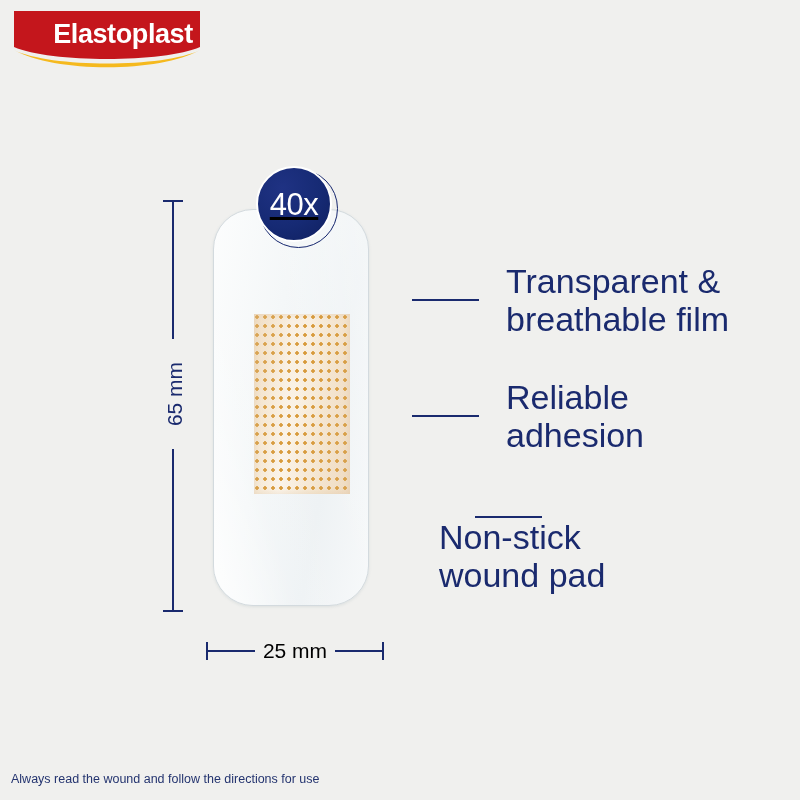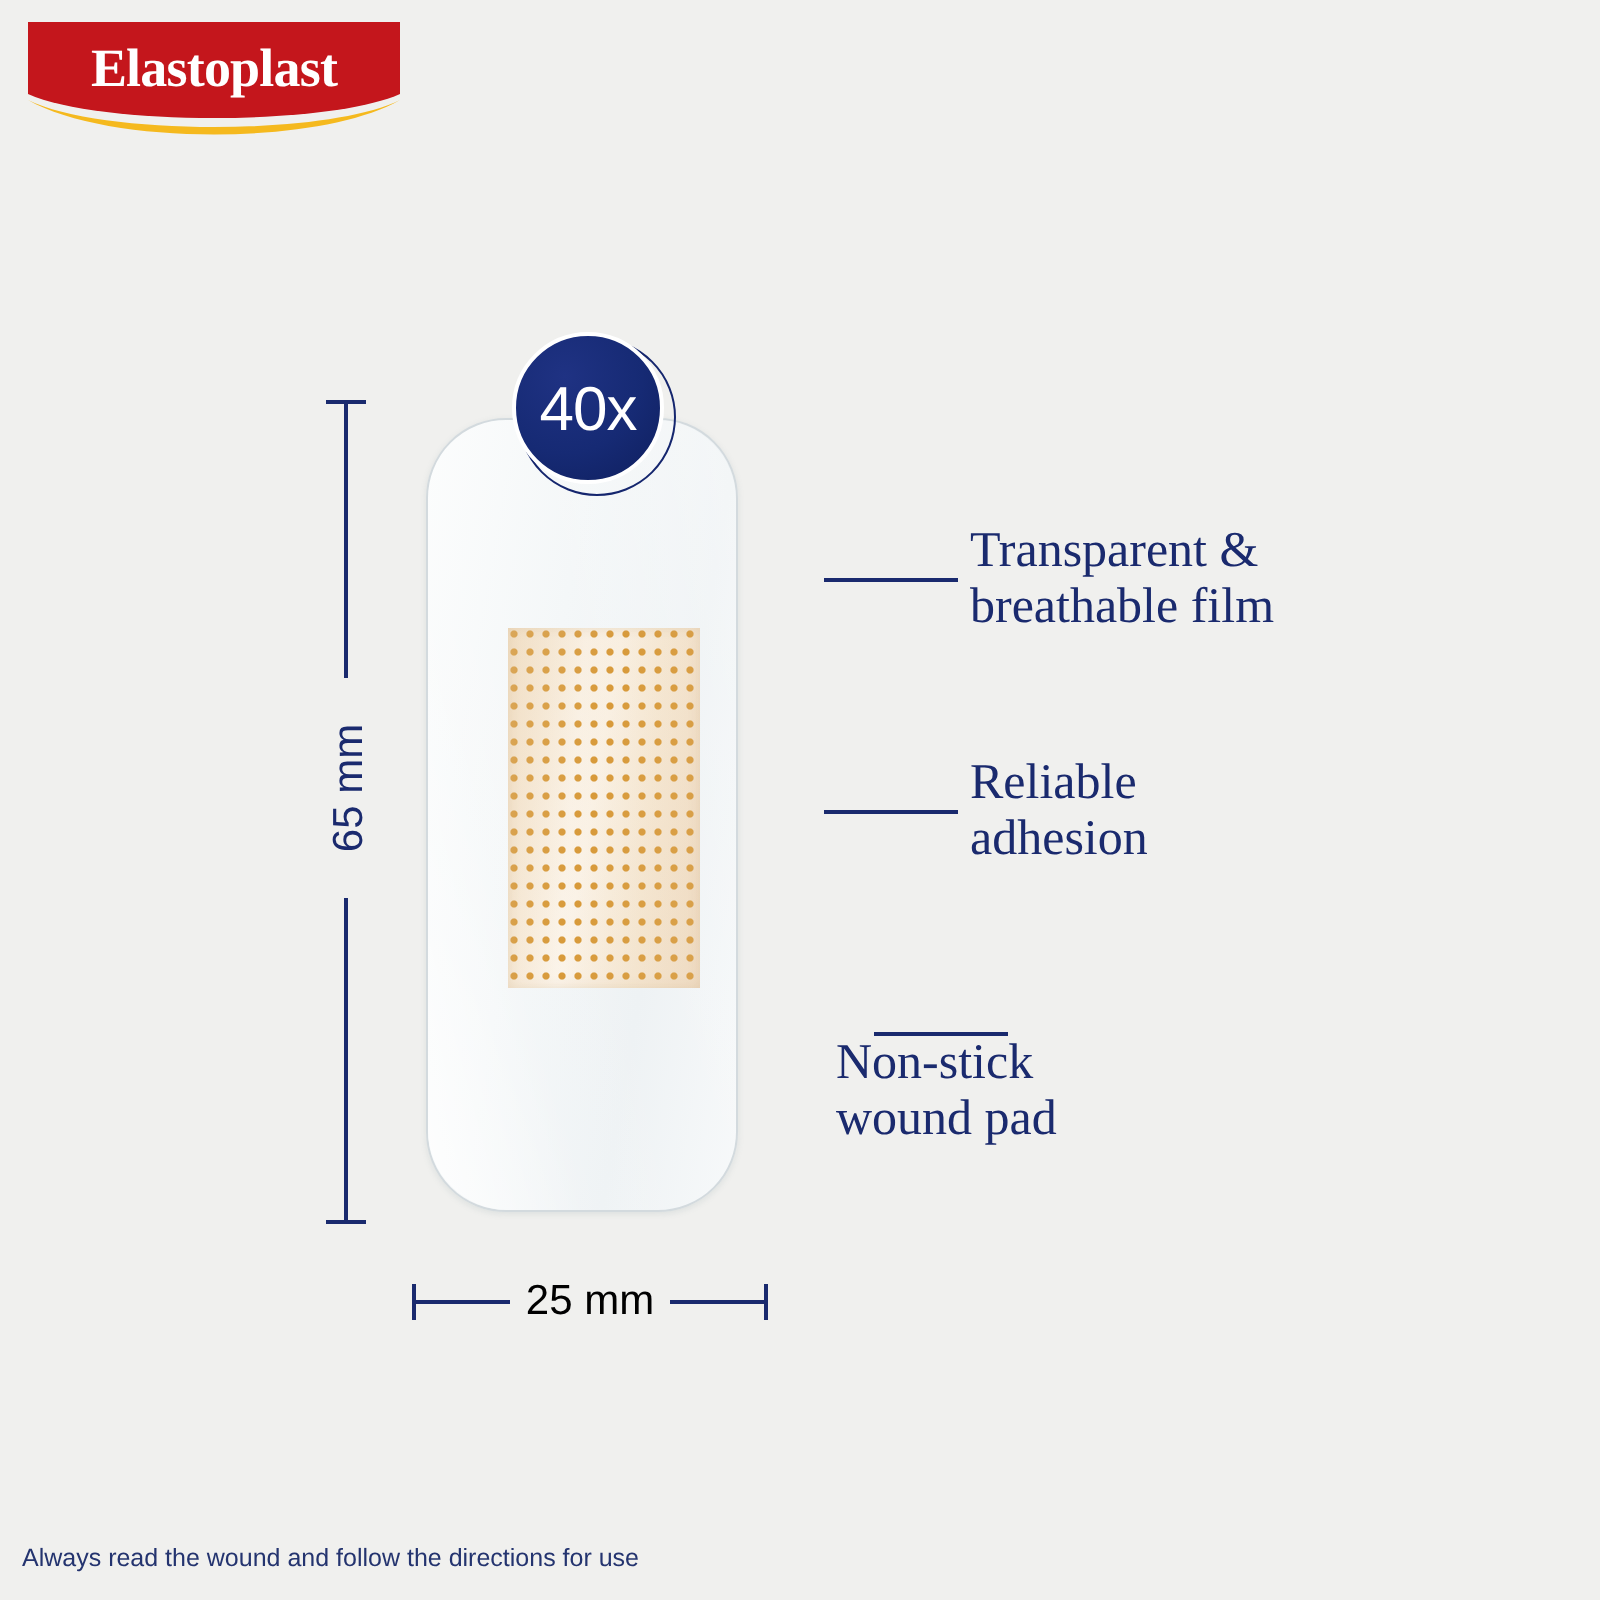--- a/index.html
+++ b/index.html
@@ -11,25 +11,25 @@
     overflow:hidden;
   }
 
   
   #brand-logo {
     position:absolute; left:14px; top:11px;
     width:186px; height:62px;
   }
   #brand-logo svg { display:block; width:186px; height:62px; }
   #brand-wordmark {
-    position:absolute; left:0; top:0; width:186px; height:46px;
+    position:absolute; left:16px; top:0; width:186px; height:46px;
     display:flex; align-items:center; justify-content:center;
     color:#ffffff; font-size:27px; font-weight:bold;
     letter-spacing:-0.4px; line-height:1;
-    font-family:Liberation Serif, serif;
+    font-family:Liberation Sans, sans-serif;
   }
 
   
   #plaster {
     position:absolute;
     left:213px; top:209px;
     width:156px; height:397px;
     border-radius:40px;
     background:linear-gradient(100deg,#fcfdfd 0%,#f4f7f8 38%,#eef2f4 70%,#f7f9fa 100%);
     border:1px solid #d3dade;
@@ -68,21 +68,21 @@
     width:79px; height:79px;
     border-radius:50%;
     border:1.6px solid #15266e;
   }
   #count-badge-disc {
     position:absolute; left:0; top:0;
     width:76px; height:76px;
     border-radius:50%;
     background:radial-gradient(circle at 34% 28%, #1f3283 0%, #162a74 55%, #0f1f5e 100%);
     border:2px solid #ffffff;
-    display:flex; align-items:center; justify-content:center;
+    display:flex; align-items:center; justify-content:center;text-decoration:underline;
   }
   #count-badge-label {
     color:#ffffff; font-size:31px; font-weight:400;
     letter-spacing:-0.5px; line-height:1;
   }
 
   
   .dim { position:absolute; color:#1a2a6e; }
 
   #dim-height { left:150px; top:200px; width:50px; height:412px; }
@@ -119,23 +119,23 @@
     position:absolute; left:0; right:0; top:0;
     text-align:center; font-size:21px; color:#000000; line-height:26px;
   }
 
   
   .feature { position:absolute; display:flex; align-items:center; }
   .feature-leader {
     width:67px; height:2px; background:#1a2a6e; flex:0 0 auto;
   }
   .feature-text {
-    margin-left:6px;
-    font-size:25px; line-height:1.12;
-    color:#1a2a6e; white-space:pre-line;font-family:Liberation Serif, serif;
+    margin-left:27px;
+    font-size:34px; line-height:1.12;
+    color:#1a2a6e; white-space:pre-line;
   }
   #feature-film     { left:412px; top:262px; }
   #feature-adhesion { left:412px; top:378px; }
   #feature-pad      { left:412px; top:516px;flex-direction:column; }
 
   
   #disclaimer {
     position:absolute; left:11px; bottom:14px;
     font-size:12.5px; color:#24346f;
   }

